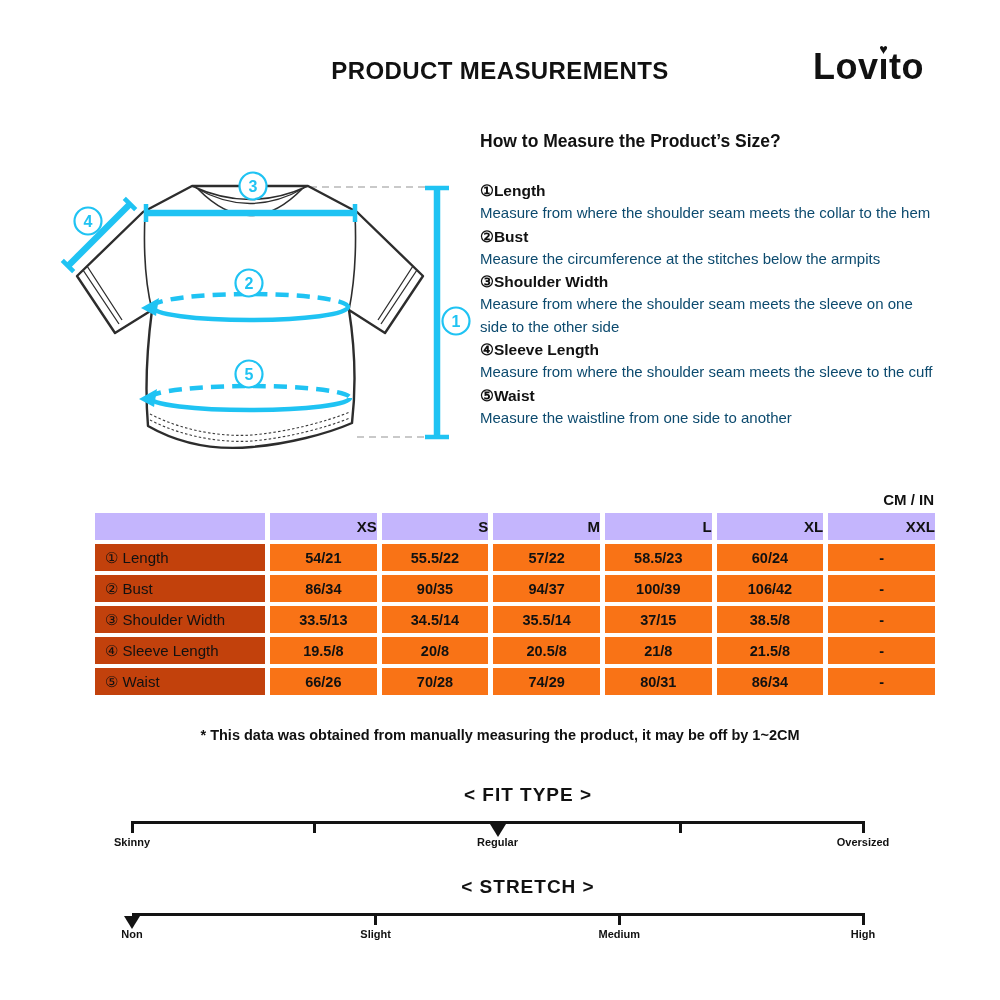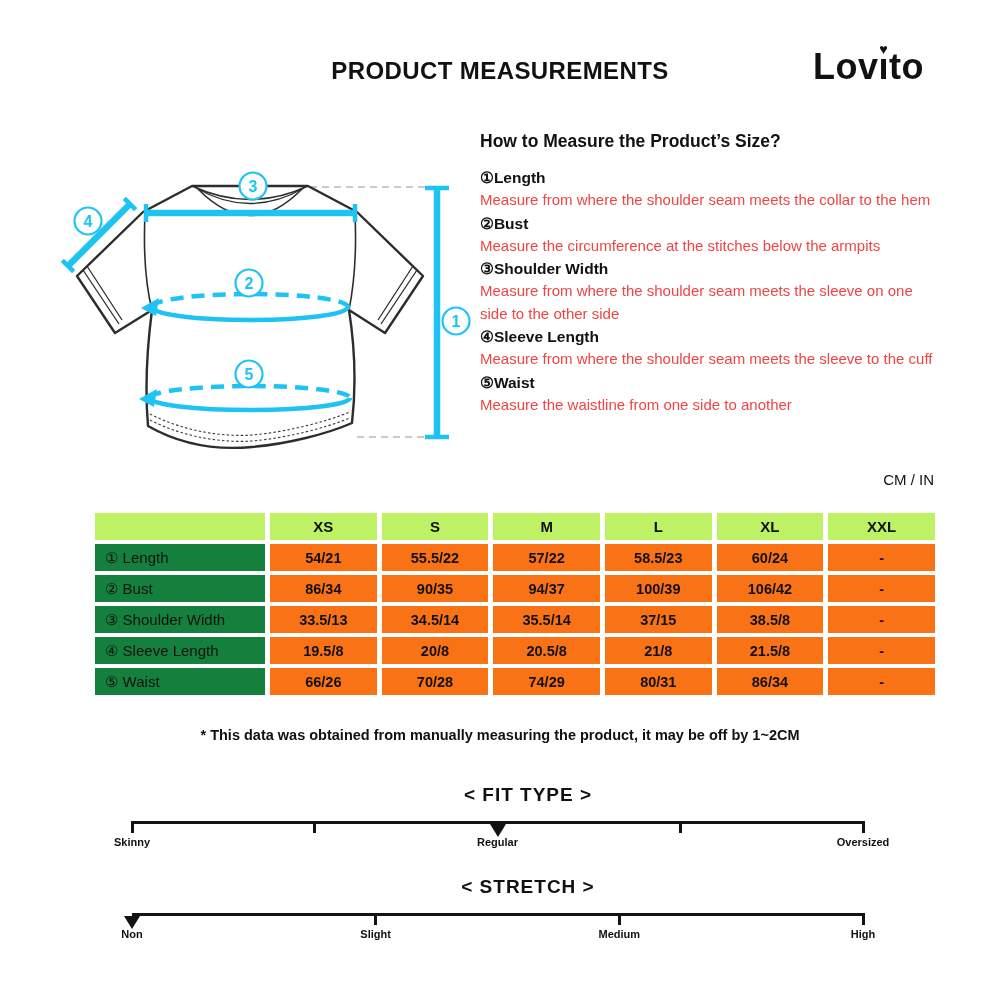--- a/index.html
+++ b/index.html
@@ -8,33 +8,33 @@
 
   
   .page-title{position:absolute;left:0;right:0;top:57px;text-align:center;
     font-size:24px;font-weight:700;letter-spacing:.4px;}
   .logo{position:absolute;top:46px;right:76px;font-size:36px;font-weight:700;letter-spacing:.5px;}
   .logo-i{position:relative;}
   .logo-dot{position:absolute;left:50%;top:-0.34em;transform:translateX(-50%);font-size:.40em;}
 
   
   .howto{position:absolute;left:480px;top:131px;width:460px;}
-  .howto-title{font-size:17.5px;font-weight:700;margin:0 0 14px 0;}
+  .howto-title{font-size:17.5px;font-weight:700;margin:0 0 27px 0;}
   .hw-name{font-size:15.5px;font-weight:700;line-height:23px;}
-  .hw-desc{font-size:15px;color:#ef4444;line-height:22.5px;margin:0;}
-
-  
-  .units{position:absolute;top:471px;right:66px;font-size:15px;font-weight:400;}
+  .hw-desc{font-size:15px;color:#0c4a6e;line-height:22.5px;margin:0;}
+
+  
+  .units{position:absolute;top:491px;right:66px;font-size:15px;font-weight:700;}
   .table-wrap{position:absolute;left:95px;top:513px;width:840px;}
   table.size-table{border-collapse:separate;border-spacing:5px 4px;margin:-4px -5px;
     width:850px;table-layout:fixed;}
   .size-table th,.size-table td{height:27px;padding:0;font-size:15px;}
-  .size-table th{background:#bef264;font-weight:700;text-align:center;}
+  .size-table th{background:#c4b5fd;font-weight:700;text-align:right;}
   .size-table th.corner{width:170px;}
-  .size-table td.rowlabel{background:#15803d;font-weight:400;text-align:left;padding-left:10px;}
+  .size-table td.rowlabel{background:#c2410c;font-weight:400;text-align:left;padding-left:10px;}
   .size-table td.val{background:#f97316;font-weight:700;font-size:14.5px;text-align:center;}
 
   
   .footnote{position:absolute;left:0;right:0;top:727px;text-align:center;
     font-size:14.5px;font-weight:700;}
 
   
   .scale{position:absolute;left:0;width:1000px;height:80px;padding-left:28px;}
   .scale-title{text-align:center;font-size:19px;font-weight:700;letter-spacing:1px;}
   .scale-line{position:absolute;left:132px;top:37px;width:731px;height:3px;background:#131313;}

